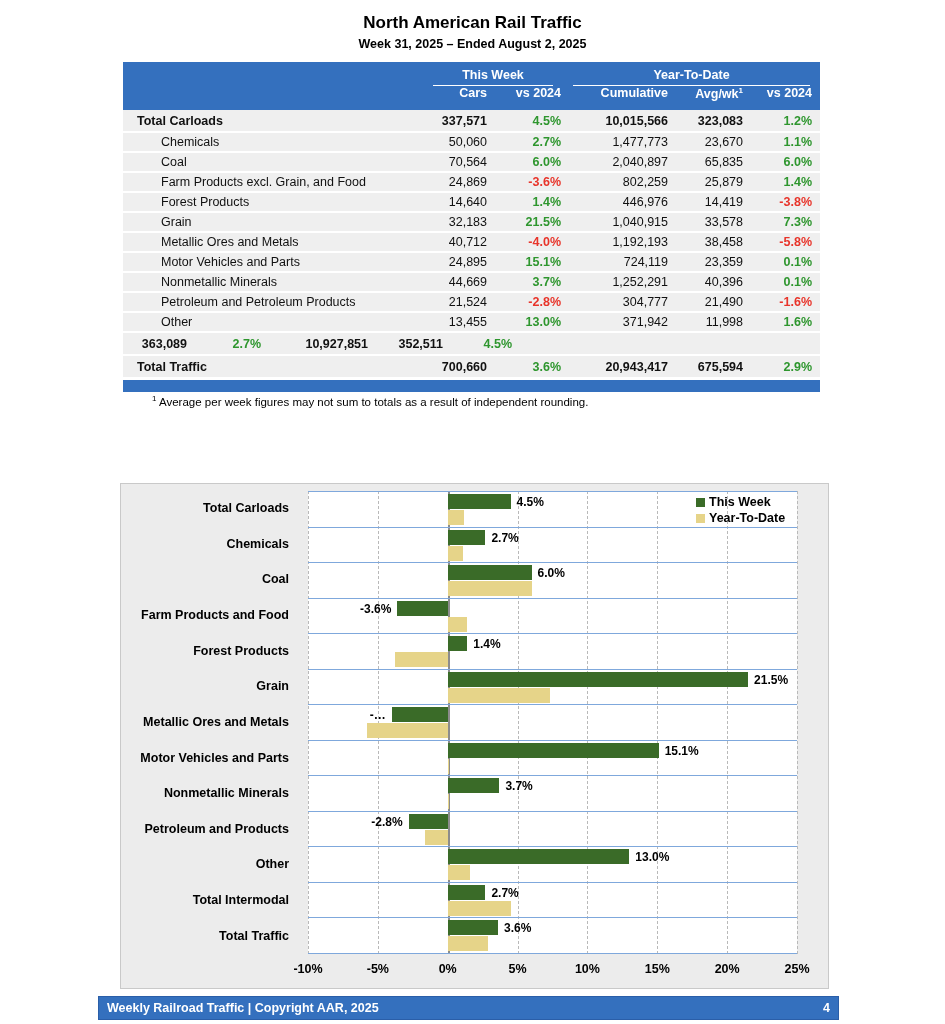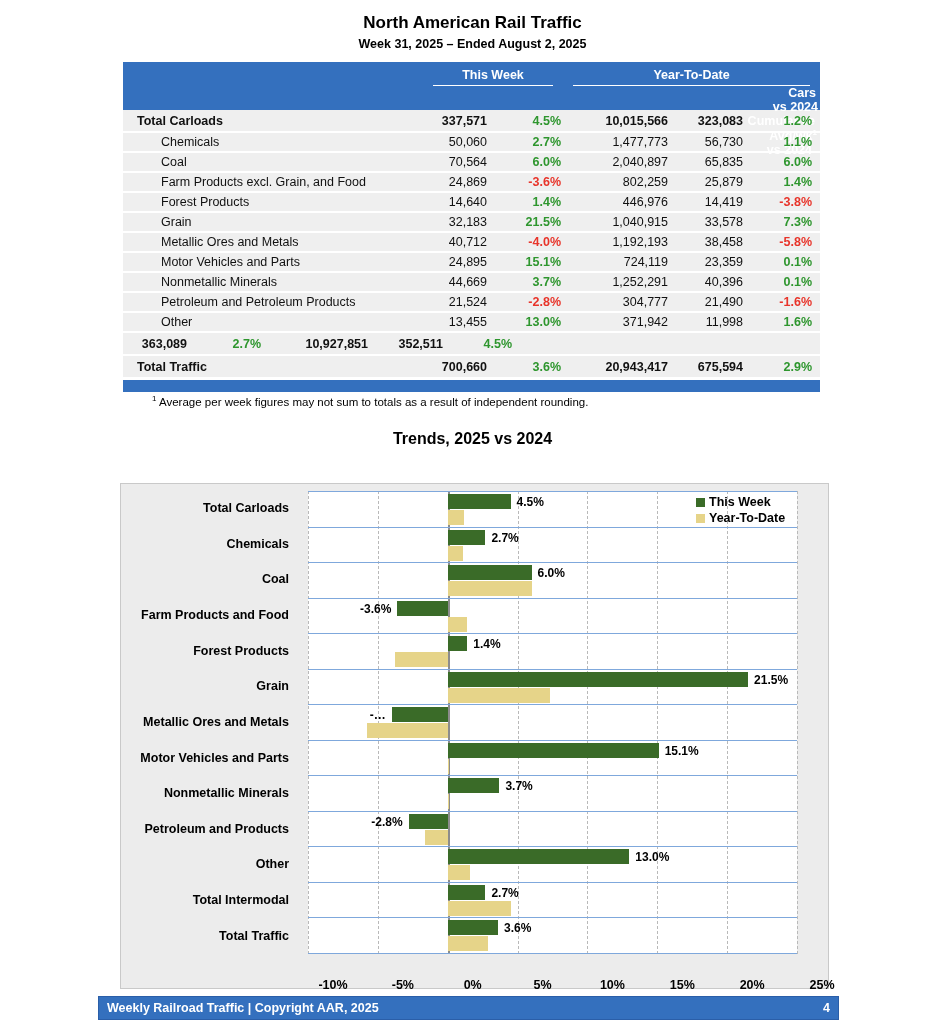--- a/index.html
+++ b/index.html
@@ -6,21 +6,21 @@
   body { font-family:"Liberation Sans","DejaVu Sans",sans-serif; background:#ffffff; }
   #page { position:relative; width:945px; height:1024px; background:#ffffff; overflow:hidden; }
 
   
   .doc-title   { position:absolute; top:13px;  left:0; width:945px; text-align:center; font-size:17px;   font-weight:bold; color:#000; }
   .doc-subtitle{ position:absolute; top:37px;  left:0; width:945px; text-align:center; font-size:12.5px; font-weight:bold; color:#000; }
 
   
   #rail-table { position:absolute; left:123px; top:62px; width:697px; }
   .thead1 { display:flex; background:var(--blue); color:#fff; font-weight:bold; font-size:12.5px; height:24px; align-items:flex-end; }
-  .thead2 { display:flex; background:var(--blue); color:#fff; font-weight:bold; font-size:12.5px; height:24px; align-items:flex-end;flex-direction:column; }
+  .thead2 { display:flex; background:var(--blue); color:#fff; font-weight:bold; font-size:12.5px; height:24px; align-items:flex-start; }
   .h-label { width:300px; }
   .h-group-week { width:140px; text-align:center; }
   .h-group-ytd  { width:257px; text-align:center; }
   .h-underline { border-bottom:1.5px solid #fff; padding-bottom:3px; margin:0 10px; }
   .h-cars { width:68px;  text-align:right; padding-right:4px; }
   .h-wk   { width:72px;  text-align:right; padding-right:2px; }
   .h-cum  { width:110px; text-align:right; padding-right:5px; }
   .h-avg  { width:73px;  text-align:right; padding-right:3px; }
   .h-ytd  { width:74px;  text-align:right; padding-right:8px; }
   sup { font-size:8px; vertical-align:super; }
@@ -52,21 +52,21 @@
   .gridline.zero { border-left:2px solid #8c8c8c; }
   #bands { position:absolute; left:0; top:0; width:100%; height:100%; display:flex; flex-direction:column; z-index:2; }
   .band { position:relative; flex:1; border-top:1px solid #7fa8dc; }
   .band:last-child { border-bottom:1px solid #7fa8dc; }
   .bar { position:absolute; height:15px; }
   .bar-week { top:2px;  background:var(--green-bar); }
   .bar-ytd  { top:18px; background:var(--tan-bar); }
   .bar-label { position:absolute; top:3px; font-size:12px; font-weight:bold; color:#000; white-space:nowrap; z-index:3; }
   #cat-labels { position:absolute; left:0; top:7px; width:178px; height:463px; display:flex; flex-direction:column; }
   .cat-label { flex:1; display:flex; align-items:center; justify-content:flex-end; text-align:right; font-size:12.5px; font-weight:bold; color:#000; padding-right:10px; line-height:1.05; }
-  .x-tick { position:absolute; top:494px; transform:translateX(-50%); font-size:12.5px; font-weight:bold; color:#000;margin-left:25px; }
+  .x-tick { position:absolute; top:478px; transform:translateX(-50%); font-size:12.5px; font-weight:bold; color:#000; }
   #legend { position:absolute; top:3px; left:388px; z-index:4; }
   .legend-item { display:flex; align-items:center; font-size:12.5px; font-weight:bold; color:#000; line-height:16px; }
   .legend-swatch { width:9px; height:9px; margin-right:4px; display:inline-block; }
 
   
   #footer { position:absolute; left:98px; top:996px; width:741px; height:24px; background:var(--blue); border:1px solid #2a5ea8; display:flex; align-items:center; justify-content:space-between; padding:0 8px; color:#fff; font-weight:bold; font-size:12.5px; }
 </style>
 </head>
 <body>
 
@@ -100,21 +100,21 @@
           <div class="c-wk pos">4.5%</div>
           <div class="c-cum">10,015,566</div>
           <div class="c-avg">323,083</div>
           <div class="c-ytd pos">1.2%</div>
         </div>
         <div class="trow">
           <div class="c-label c-indent">Chemicals</div>
           <div class="c-cars">50,060</div>
           <div class="c-wk pos">2.7%</div>
           <div class="c-cum">1,477,773</div>
-          <div class="c-avg">56,730</div>
+          <div class="c-avg">23,670</div>
           <div class="c-ytd pos">1.1%</div>
         </div>
         <div class="trow">
           <div class="c-label c-indent">Coal</div>
           <div class="c-cars">70,564</div>
           <div class="c-wk pos">6.0%</div>
           <div class="c-cum">2,040,897</div>
           <div class="c-avg">65,835</div>
           <div class="c-ytd pos">6.0%</div>
         </div>
@@ -196,21 +196,20 @@
           <div class="c-cum">20,943,417</div>
           <div class="c-avg">675,594</div>
           <div class="c-ytd pos">2.9%</div>
         </div>
       </div>
     <div class="table-bottom-bar"></div>
   </div>
 
   <div class="footnote"><sup>1</sup><span> Average per week figures may not sum to totals as a result of independent rounding.</span></div>
 
-  <div class="chart-title">Trends, 2025 vs 2024</div>
 
   <div id="chart">
     <div id="cat-labels">
         <div class="cat-label">Total Carloads</div>
         <div class="cat-label">Chemicals</div>
         <div class="cat-label">Coal</div>
         <div class="cat-label">Farm Products and Food</div>
         <div class="cat-label">Forest Products</div>
         <div class="cat-label">Grain</div>
         <div class="cat-label">Metallic Ores and Metals</div>

